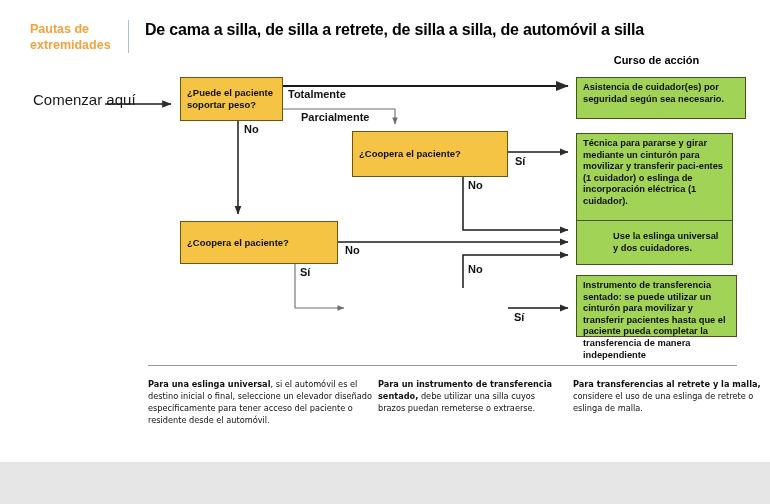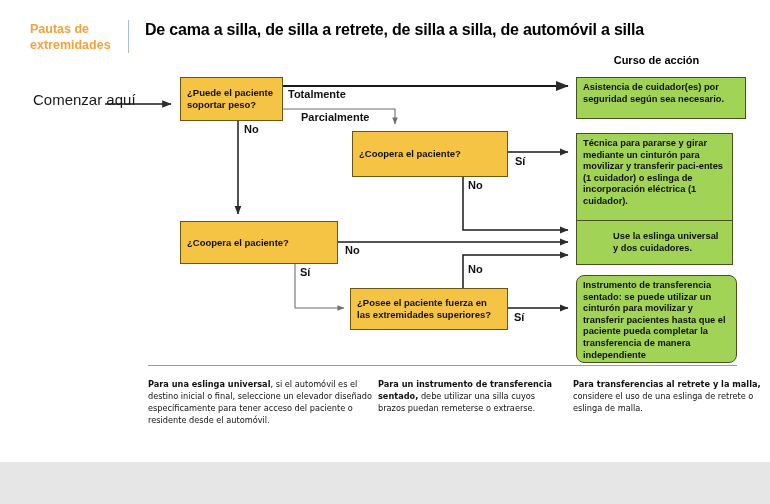--- a/index.html
+++ b/index.html
@@ -89,34 +89,31 @@
 
   <div class="qbox" style="left:180px; top:77px; width:103px; height:44px;">
     <span>¿Puede el paciente soportar peso?</span>
   </div>
   <div class="qbox" style="left:352px; top:131px; width:156px; height:46px;">
     <span>¿Coopera el paciente?</span>
   </div>
   <div class="qbox" style="left:180px; top:221px; width:158px; height:43px;">
     <span>¿Coopera el paciente?</span>
   </div>
-  <div class="qbox" style="left:350px; top:288px; width:158px; height:42px;">
-    <span>¿Posee el paciente fuerza en las extremidades superiores?</span>
-  </div>
 
   <div class="abox" style="left:576px; top:77px; width:170px; height:42px;">
     <span>Asistencia de cuidador(es) por seguridad según sea necesario.</span>
   </div>
   <div class="abox" style="left:576px; top:133px; width:157px; height:96px;">
     <span>Técnica para pararse y girar mediante un cinturón para movilizar y transferir paci-entes (1 cuidador) o eslinga de incorporación eléctrica (1 cuidador).</span>
   </div>
   <div class="abox vcenter" style="left:576px; top:220px; width:157px; height:45px;">
     <span>Use la eslinga universal y dos cuidadores.</span>
   </div>
-  <div class="abox" style="left:576px; top:275px; width:161px; height:88px;border-radius:8px;">
+  <div class="abox" style="left:576px; top:275px; width:161px; height:62px;">
     <span>Instrumento de transferencia sentado: se puede utilizar un cinturón para movilizar y transferir pacientes hasta que el paciente pueda completar la transferencia de manera independiente</span>
   </div>
 
   <div class="elabel" style="left:288px; top:88px;">Totalmente</div>
   <div class="elabel" style="left:301px; top:111px;">Parcialmente</div>
   <div class="elabel" style="left:244px; top:123px;">No</div>
   <div class="elabel" style="left:515px; top:155px;">Sí</div>
   <div class="elabel" style="left:468px; top:179px;">No</div>
   <div class="elabel" style="left:345px; top:244px;">No</div>
   <div class="elabel" style="left:300px; top:266px;">Sí</div>

